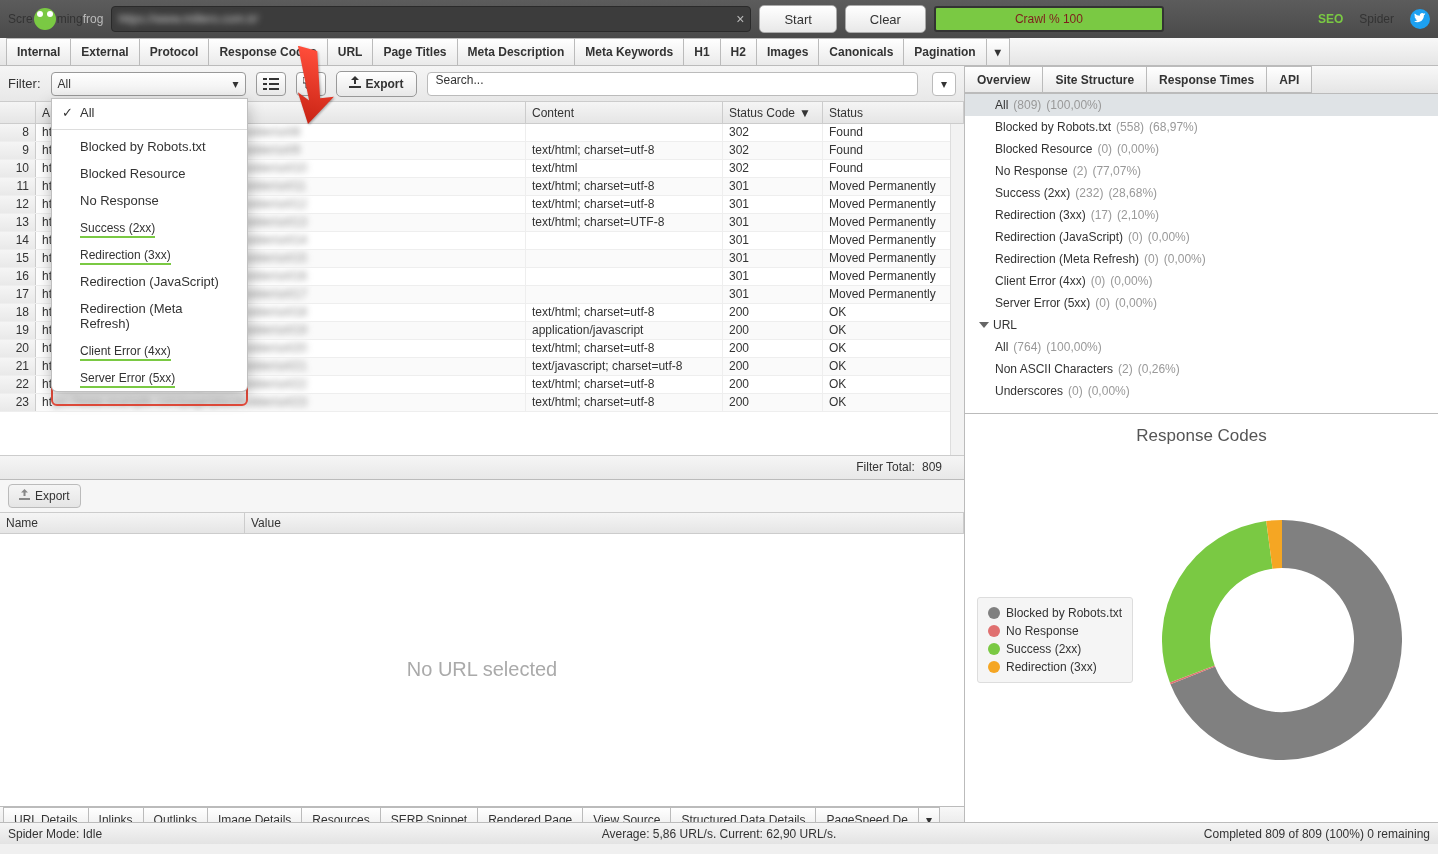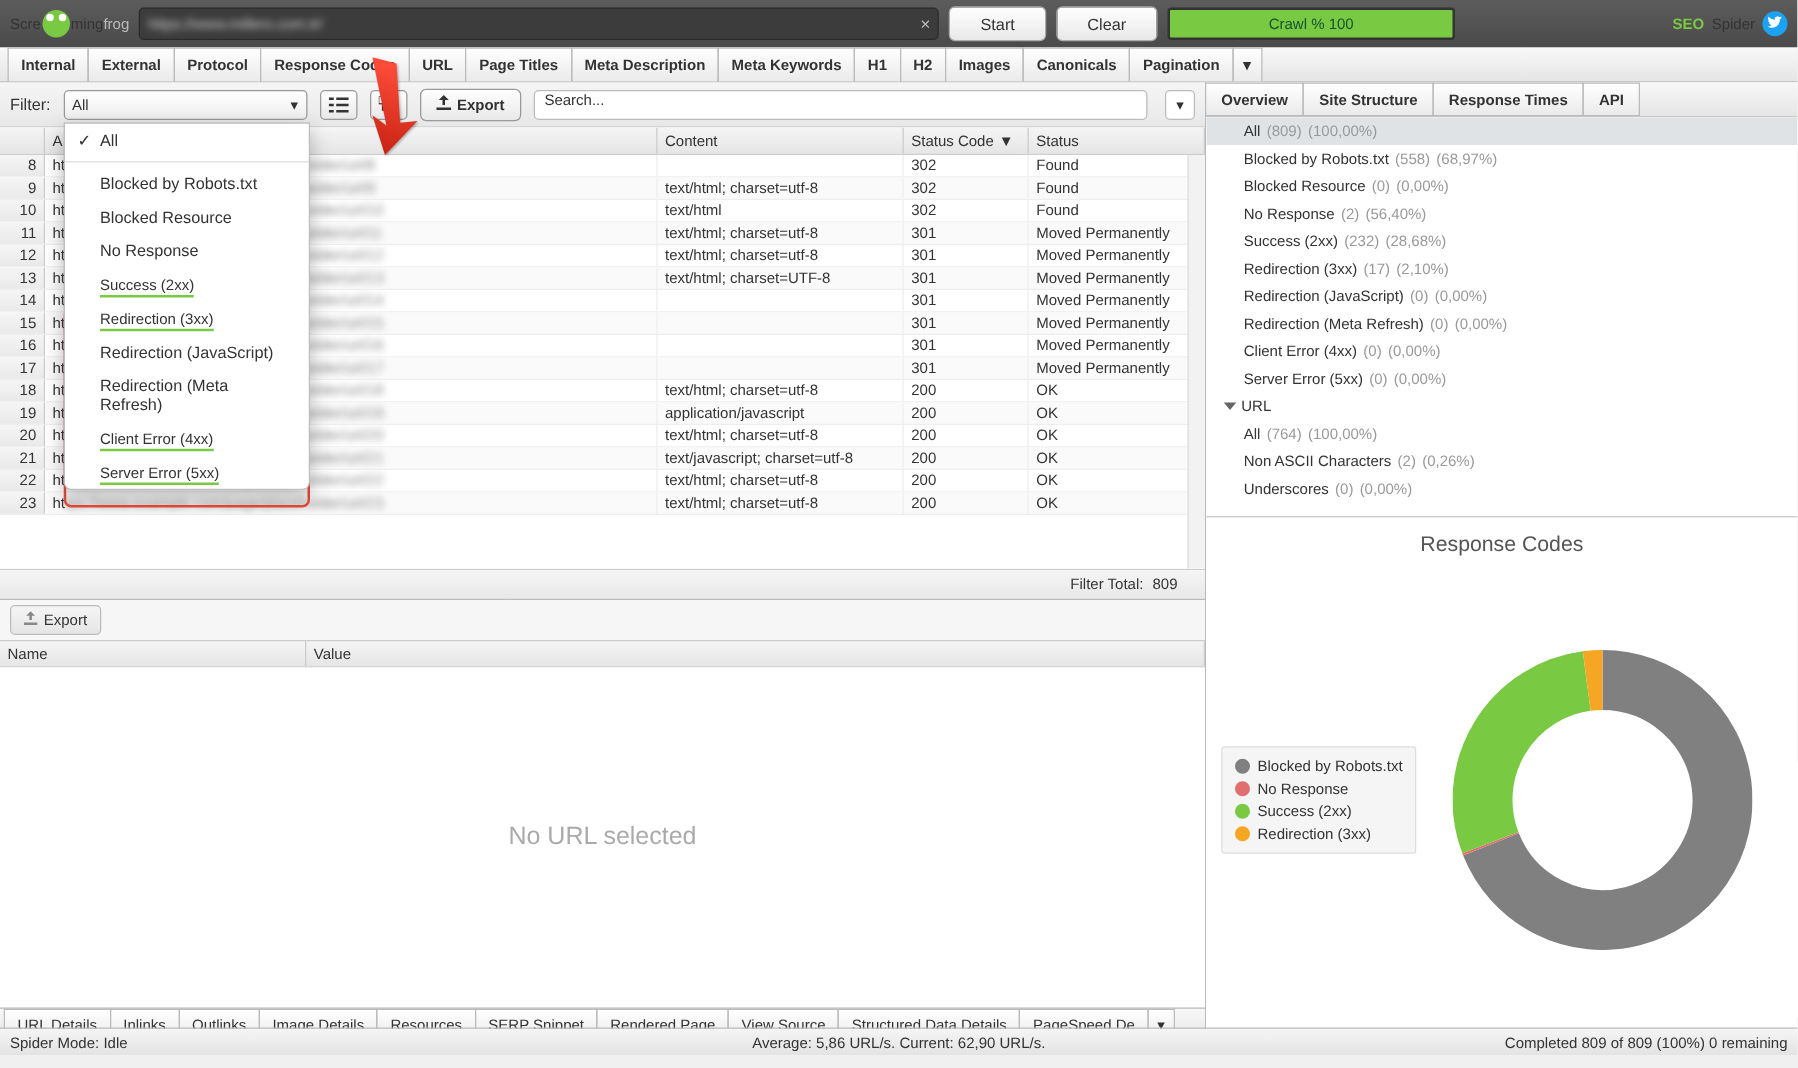--- a/index.html
+++ b/index.html
@@ -8,22 +8,22 @@
 .topbar{height:38px;background:linear-gradient(#5c5c5c,#4a4a4a);display:flex;align-items:center;padding:0 8px;gap:8px}
 .logo{display:flex;align-items:center;color:#fff;font-size:20px;font-weight:400}
 .logo .green{color:#7ac943;display:inline-flex;align-items:center}
 .frog-icon{width:22px;height:22px;background:#7ac943;border-radius:50%;margin:0 1px;position:relative}
 .frog-icon::before,.frog-icon::after{content:"";position:absolute;width:6px;height:6px;background:#fff;border-radius:50%;top:3px}
 .frog-icon::before{left:3px}.frog-icon::after{right:3px}
 .url-box{flex:0 0 640px;height:26px;background:#3c3c3c;border:1px solid #2a2a2a;border-radius:4px;display:flex;align-items:center;padding:0 6px;color:#999;position:relative}
 .url-box .blur{filter:blur(3px);color:#ccc}
 .url-clear{margin-left:auto;color:#bbb;font-size:14px;cursor:pointer}
 .top-btn{height:28px;padding:0 24px;background:linear-gradient(#fff,#e8e8e8);border:1px solid #aaa;border-radius:5px;font-size:13px;cursor:pointer}
-.crawl-bar{flex:0 0 230px;height:26px;background:#7ac943;border:2px solid #333;border-radius:3px;display:flex;align-items:center;justify-content:center;color:#14532d;font-size:12px}
-.seo-spider{margin-left:auto;display:flex;align-items:center;gap:6px;color:#bbb;font-size:16px}
+.crawl-bar{flex:0 0 230px;height:26px;background:#7ac943;border:2px solid #333;border-radius:3px;display:flex;align-items:center;justify-content:center;color:#7f1d1d;font-size:12px}
+.seo-spider{margin-left:auto;display:flex;align-items:center;gap:16px;color:#bbb;font-size:16px}
 .seo-spider .seo{color:#7ac943;font-weight:bold}
 .twitter-icon{width:20px;height:20px;background:#1da1f2;border-radius:50%;display:flex;align-items:center;justify-content:center;color:#fff;font-size:12px}
 
 .tabs-row{height:28px;background:linear-gradient(#f8f8f8,#e5e5e5);border-bottom:1px solid #bbb;display:flex;align-items:stretch}
 .tab{padding:0 10px;border:1px solid #bbb;border-bottom:none;background:linear-gradient(#fff,#eaeaea);display:flex;align-items:center;font-weight:bold;font-size:12px;cursor:pointer;margin-left:-1px}
 .tab:first-child{margin-left:6px}
 .tab.more{width:24px;justify-content:center}
 
 .main{display:flex;height:calc(100% - 38px - 28px - 22px)}
 .left{width:965px;display:flex;flex-direction:column;border-right:1px solid #bbb}
@@ -391,21 +391,21 @@
           <span class="gray">(68,97%)</span>
         </div>
         <div class="ov-row">
           <span>Blocked Resource</span> 
           <span class="gray">(0)</span> 
           <span class="gray">(0,00%)</span>
         </div>
         <div class="ov-row">
           <span>No Response</span> 
           <span class="gray">(2)</span> 
-          <span class="gray">(56,40%)</span>
+          <span class="gray">(77,07%)</span>
         </div>
         <div class="ov-row">
           <span>Success (2xx)</span> 
           <span class="gray">(232)</span> 
           <span class="gray">(28,68%)</span>
         </div>
         <div class="ov-row">
           <span>Redirection (3xx)</span> 
           <span class="gray">(17)</span> 
           <span class="gray">(2,10%)</span>

